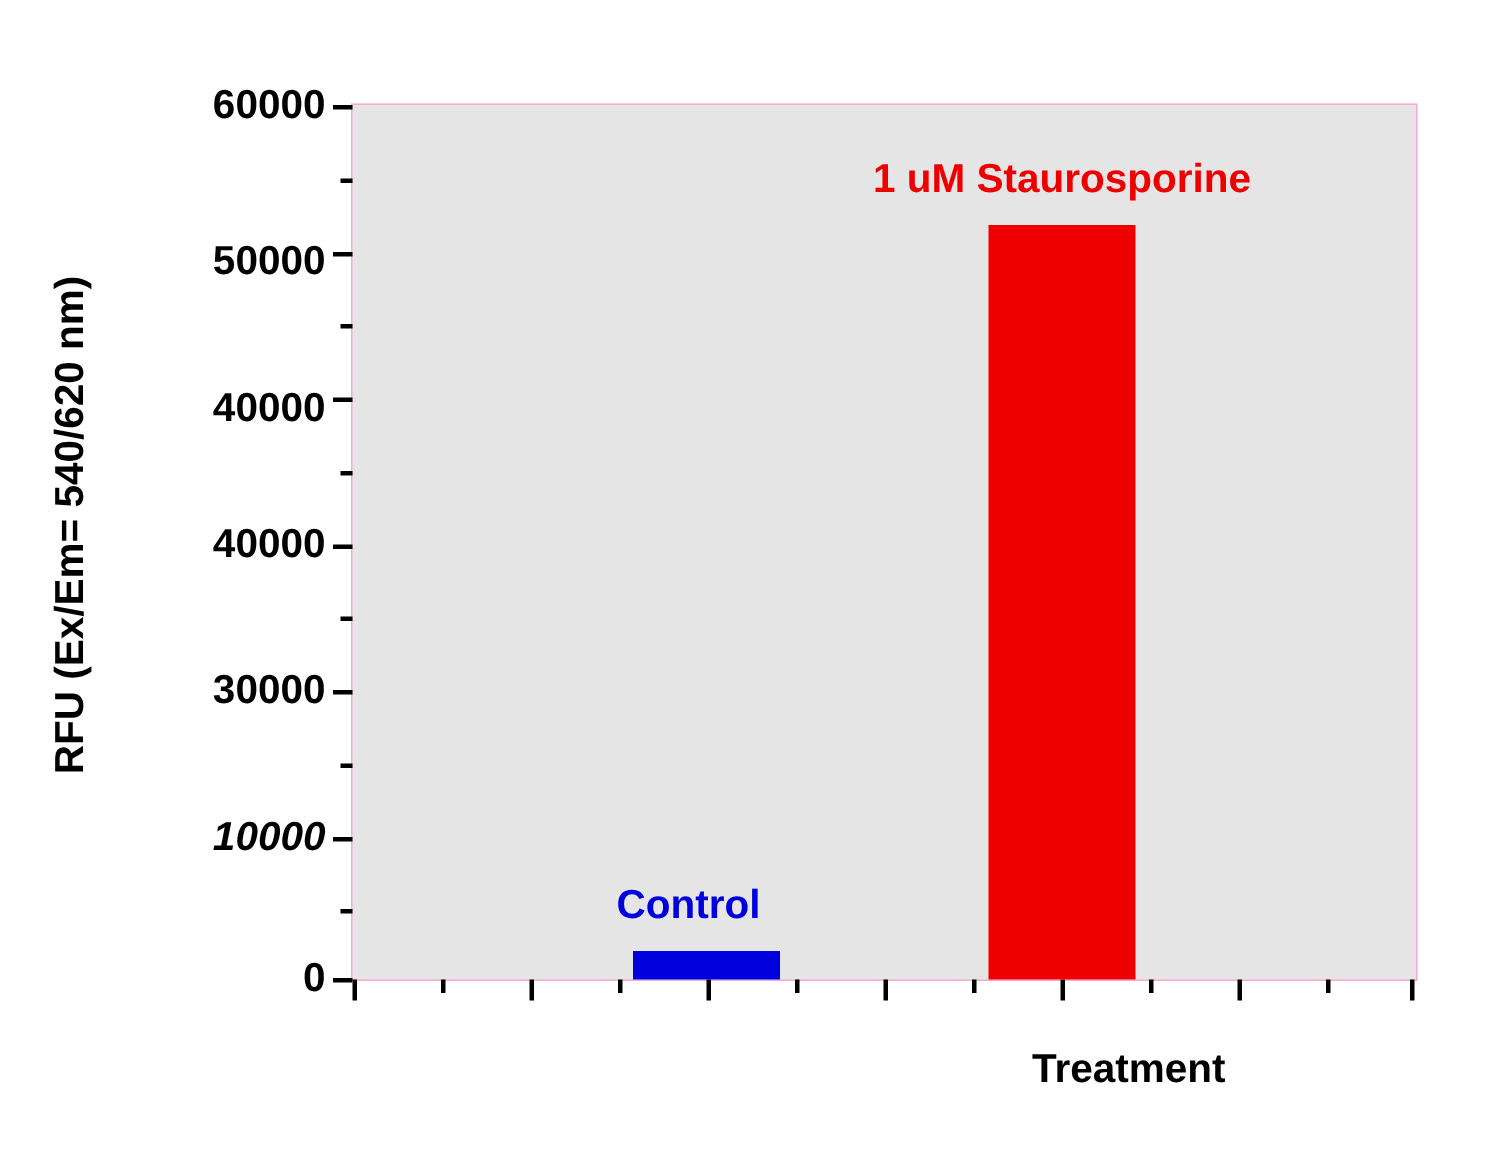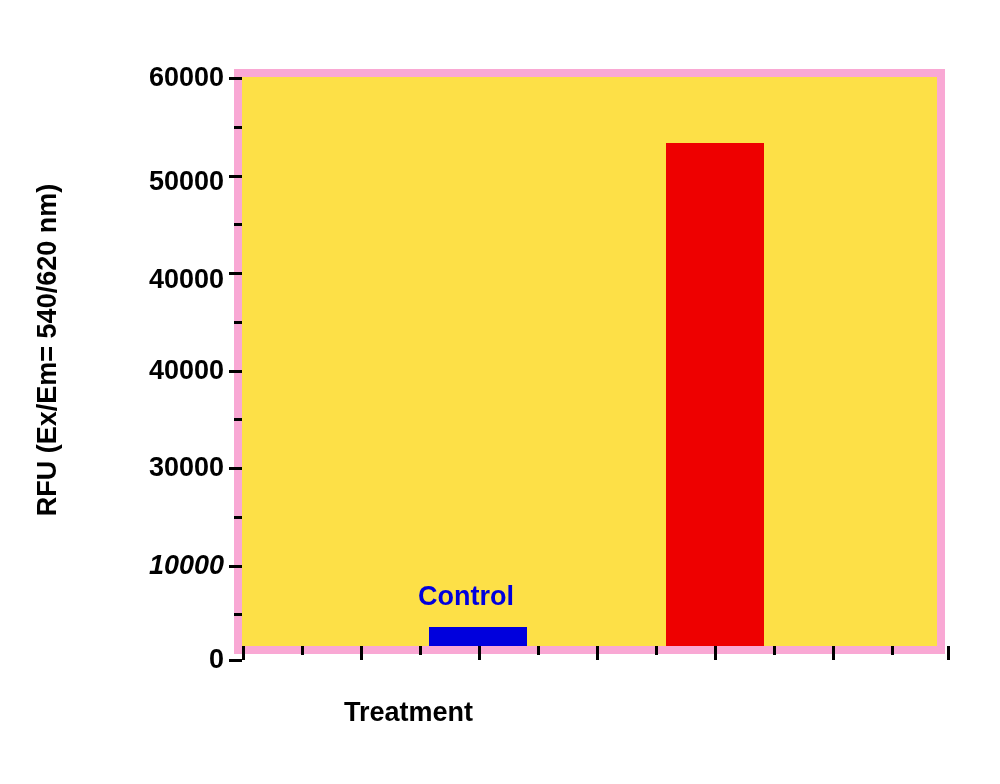--- a/index.html
+++ b/index.html
@@ -8,23 +8,23 @@
     font-family:"Liberation Sans", sans-serif;
     overflow:hidden;position:relative;
   }
   #figure{position:absolute;left:0;top:0;width:1000px;height:784px;}
 
   
   .plot-frame{
     position:absolute;
     left:234px;top:69px;
     width:711px;height:585px;
-    border:8px solid #f9a8d4;
+    border:1px solid #f9a8d4;
     box-sizing:border-box;
-    background:#fde047;
+    background:#e5e5e5;
   }
 
   
   .ytick-major{
     position:absolute;left:-13px;width:13px;height:0;
     border-top:3px solid #000000;
   }
   .ytick-minor{
     position:absolute;left:-8px;width:8px;height:0;
     border-top:3px solid #000000;
@@ -52,21 +52,21 @@
     position:absolute;
     left:47px;top:350px;
     transform:translate(-50%,-50%) rotate(-90deg);
     transform-origin:center center;
     white-space:nowrap;
     font-size:27px;font-weight:bold;color:#000000;
   }
   .x-axis-title{
     position:absolute;
     left:0;top:697px;width:817px;
-    text-align:center;
+    text-align:right;
     font-size:27px;font-weight:bold;color:#000000;
   }
 
   
   .bar{position:absolute;bottom:0;box-sizing:border-box;}
   .bar-label{
     position:absolute;
     transform:translateX(-50%);
     white-space:nowrap;
     font-size:27px;font-weight:bold;
@@ -128,15 +128,16 @@
     <div class="xtick-major" style="left:472px;"></div>
     <div class="xtick-minor" style="left:531px;"></div>
     <div class="xtick-major" style="left:590px;"></div>
     <div class="xtick-minor" style="left:649px;"></div>
     <div class="xtick-major" style="left:705px;"></div>
 
     <div class="bar" style="left:187px;width:98px;height:19px;background:#0000DD;"></div>
     <div class="bar-label" style="left:224px;bottom:34px;color:#0000DD;">Control</div>
 
     <div class="bar" style="left:424px;width:98px;height:503px;background:#EE0000;"></div>
+    <div class="bar-label" style="left:473px;bottom:518px;color:#EE0000;">1 uM Staurosporine</div>
 
   </div>
 </div>
 
 </body></html>

